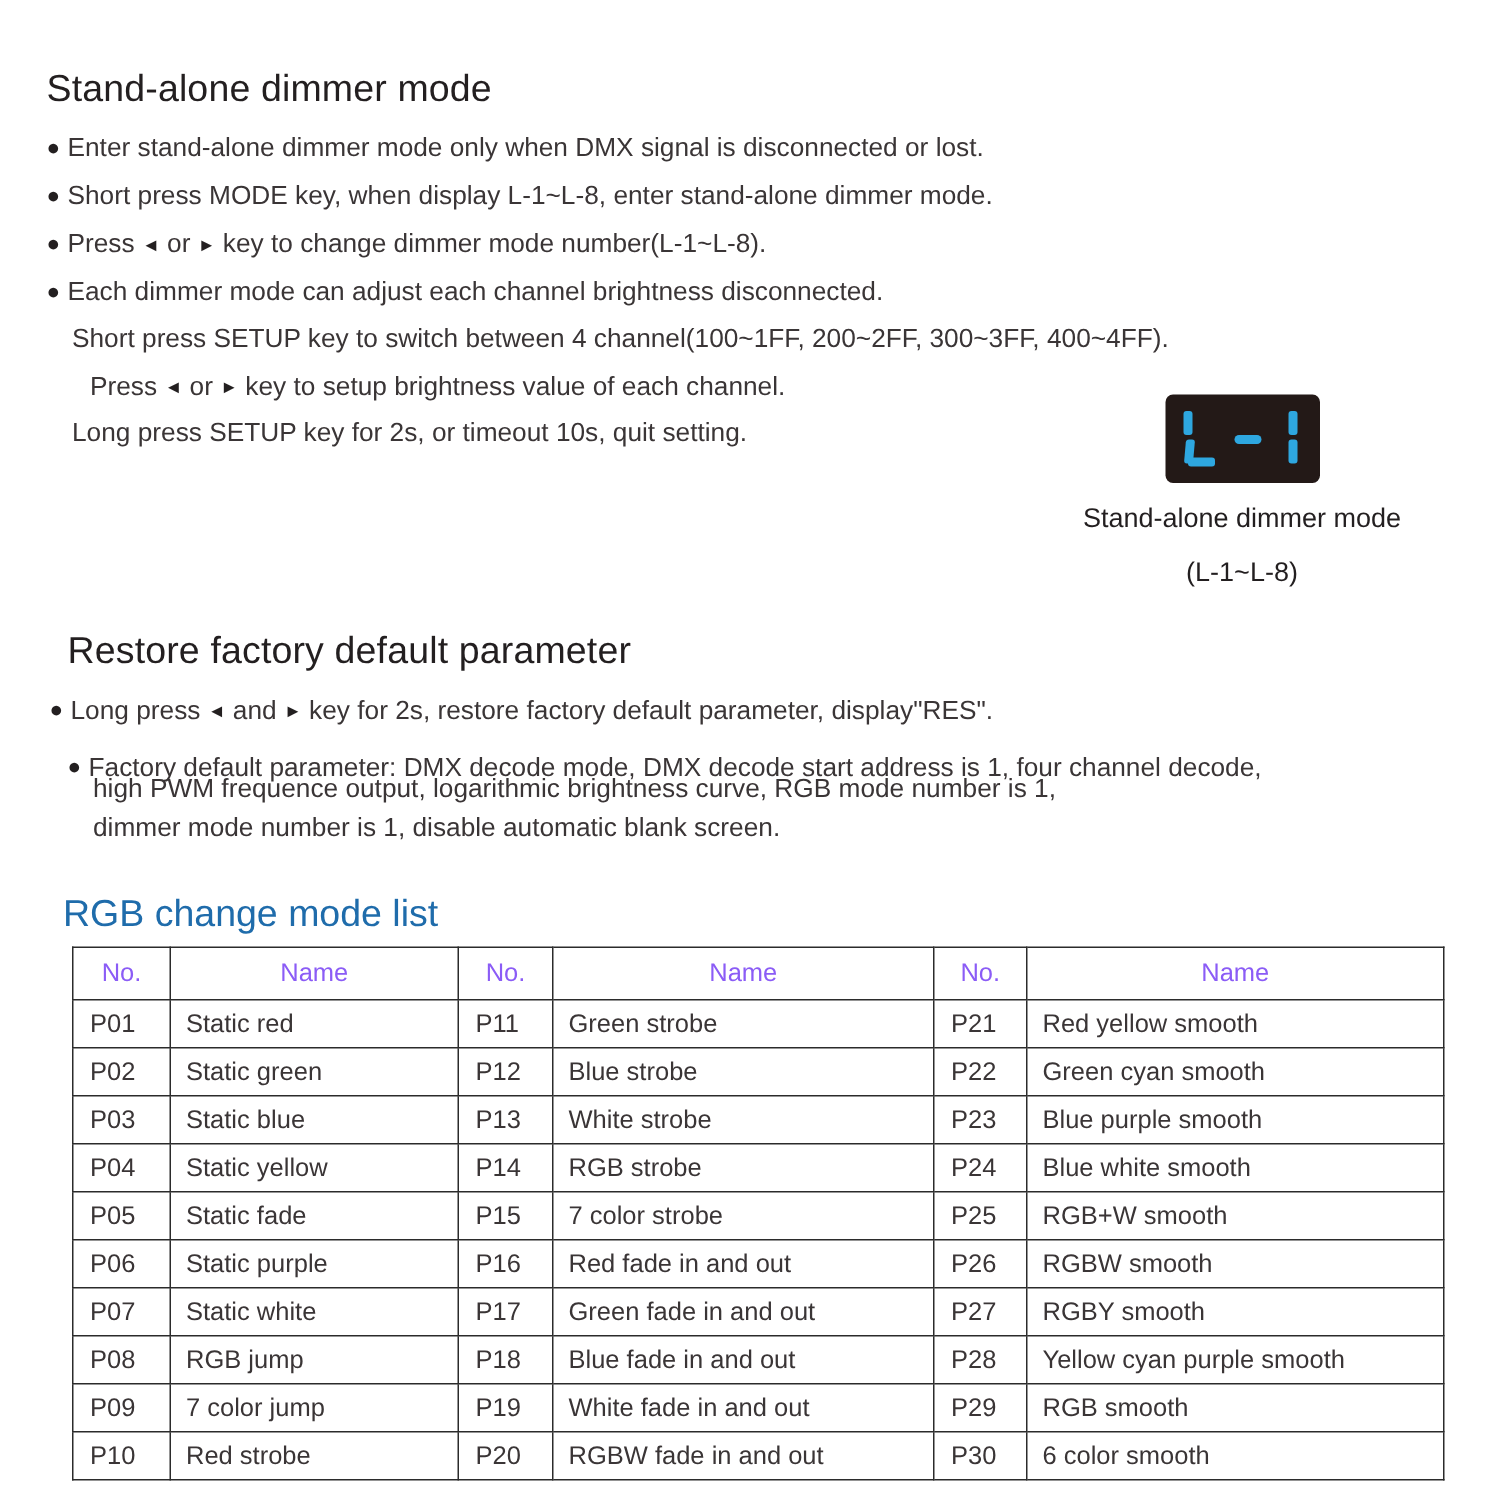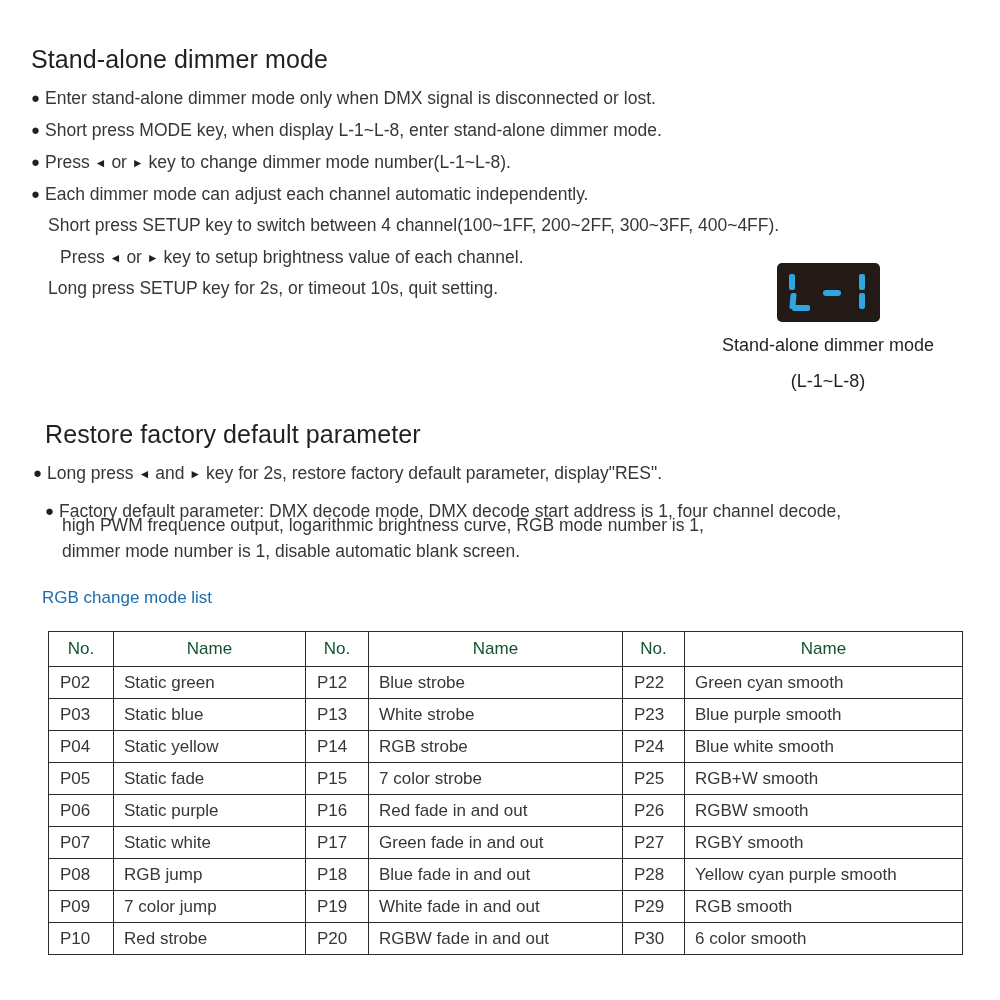--- a/index.html
+++ b/index.html
@@ -25,21 +25,21 @@
     color: #231f20;
     white-space: nowrap;
   }
   #title-standalone { left: 31px; top: 28px; }
   #title-restore    { left: 45px; top: 399px; }
 
   .h-blue {
     position: absolute;
     left: 42px;
     top: 574px;
-    font-size: 17px;
+    font-size: 25px;
     font-weight: 400;
     color: #1f6cab;
     white-space: nowrap;
   }
 
   
   .line {
     position: absolute;
     font-size: 17.5px;
     line-height: 20px;
@@ -122,21 +122,21 @@
     color: #3a3536;
     text-align: left;
     vertical-align: middle;
     overflow: hidden;
     white-space: nowrap;
   }
   #mode-table th {
     text-align: center;
     padding-left: 0;
     height: 34px;
-    color: #14532d;
+    color: #8b5cf6;
   }
   #mode-table td.num {
     padding-left: 11px;
   }
   .col-no   { width: 65px; }
   .col-name { width: 192px; }
   .col-no2  { width: 63px; }
   .col-name2{ width: 254px; }
   .col-no3  { width: 62px; }
   .col-name3{ width: 278px; }
@@ -156,21 +156,21 @@
 
 <div class="line" style="left:31px; top:152px;">
   <span class="bullet">●</span><span>Press</span>
   <span class="tri">◄</span>
   <span>or</span>
   <span class="tri">►</span>
   <span>key to change dimmer mode number(L-1~L-8).</span>
 </div>
 
 <div class="line" style="left:31px; top:184px;">
-  <span class="bullet">●</span><span>Each dimmer mode can adjust each channel automatic independently.</span>
+  <span class="bullet">●</span><span>Each dimmer mode can adjust each channel brightness disconnected.</span>
 </div>
 
 <div class="line" style="left:48px; top:215px;">Short press SETUP key to switch between 4 channel(100~1FF, 200~2FF, 300~3FF, 400~4FF).</div>
 
 <div class="line" style="left:60px; top:247px;">
   <span>Press</span>
   <span class="tri">◄</span>
   <span>or</span>
   <span class="tri">►</span>
   <span>key to setup brightness value of each channel.</span>
@@ -230,20 +230,28 @@
       <th>No.</th>
       <th>Name</th>
       <th>No.</th>
       <th>Name</th>
       <th>No.</th>
       <th>Name</th>
     </tr>
   </thead>
   <tbody id="mode-table-body">
       <tr>
+        <td class="num">P01</td>
+        <td>Static red</td>
+        <td class="num">P11</td>
+        <td>Green strobe</td>
+        <td class="num">P21</td>
+        <td>Red yellow smooth</td>
+      </tr>
+      <tr>
         <td class="num">P02</td>
         <td>Static green</td>
         <td class="num">P12</td>
         <td>Blue strobe</td>
         <td class="num">P22</td>
         <td>Green cyan smooth</td>
       </tr>
       <tr>
         <td class="num">P03</td>
         <td>Static blue</td>

